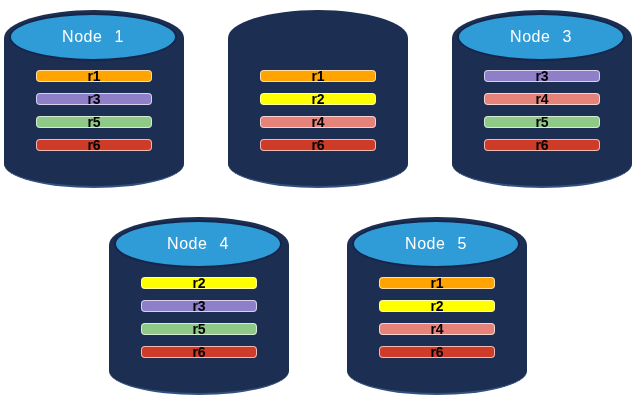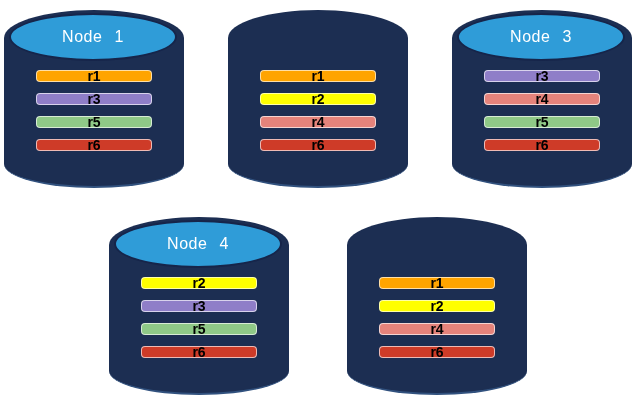--- a/index.html
+++ b/index.html
@@ -133,20 +133,23 @@
     <div class="bars">
           <div class="replica-bar" style="background: rgb(255, 255, 0);">r2</div>
           <div class="replica-bar" style="background: rgb(143, 126, 200);">r3</div>
           <div class="replica-bar" style="background: rgb(143, 201, 135);">r5</div>
           <div class="replica-bar" style="background: rgb(206, 59, 40);">r6</div>
         </div>
   </div>
 
   <div class="cylinder">
     <div class="cyl-body"></div>
+    <div class="cyl-top">
+      <span class="cyl-title">Node 5</span>
+    </div>
     <div class="bars">
           <div class="replica-bar" style="background: rgb(255, 164, 0);">r1</div>
           <div class="replica-bar" style="background: rgb(255, 255, 0);">r2</div>
           <div class="replica-bar" style="background: rgb(229, 131, 123);">r4</div>
           <div class="replica-bar" style="background: rgb(206, 59, 40);">r6</div>
         </div>
   </div>
 </div>
 </div>
 

